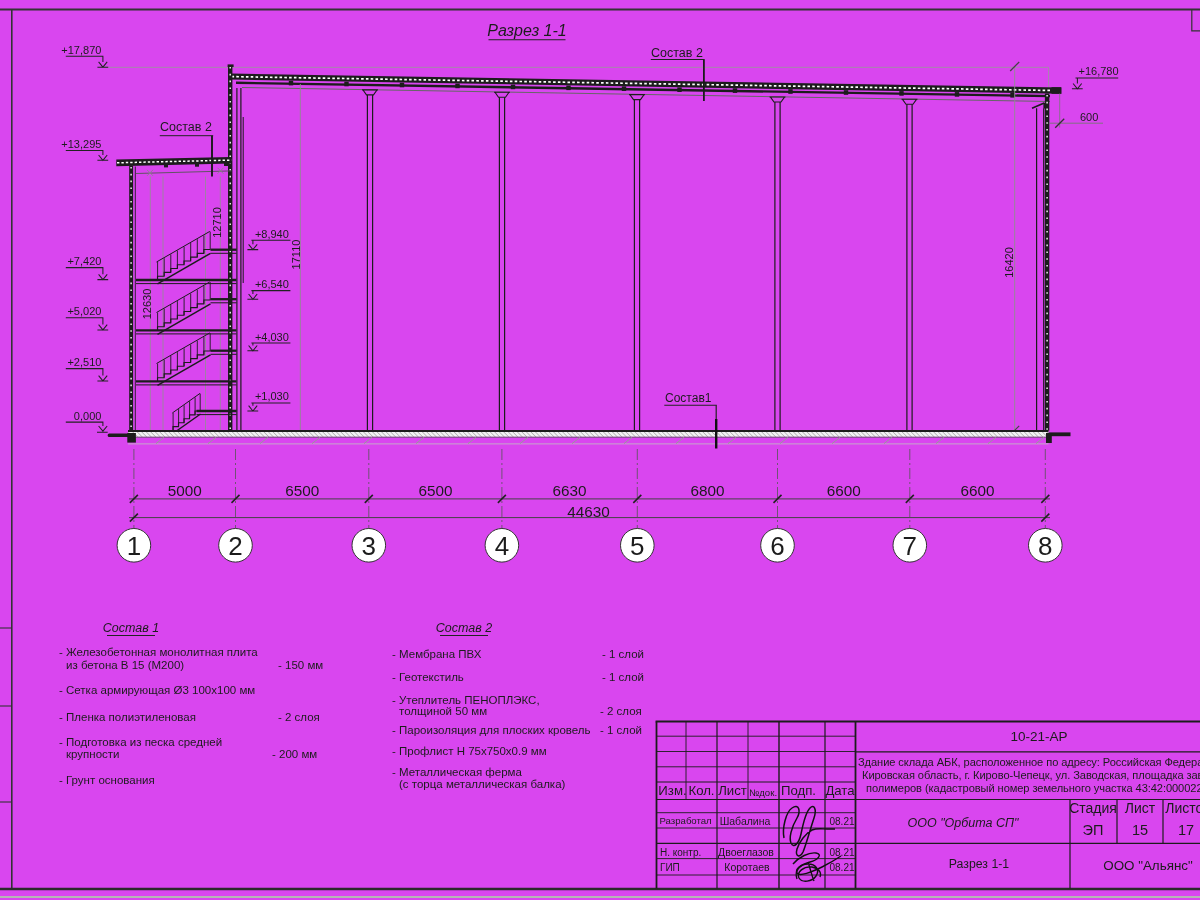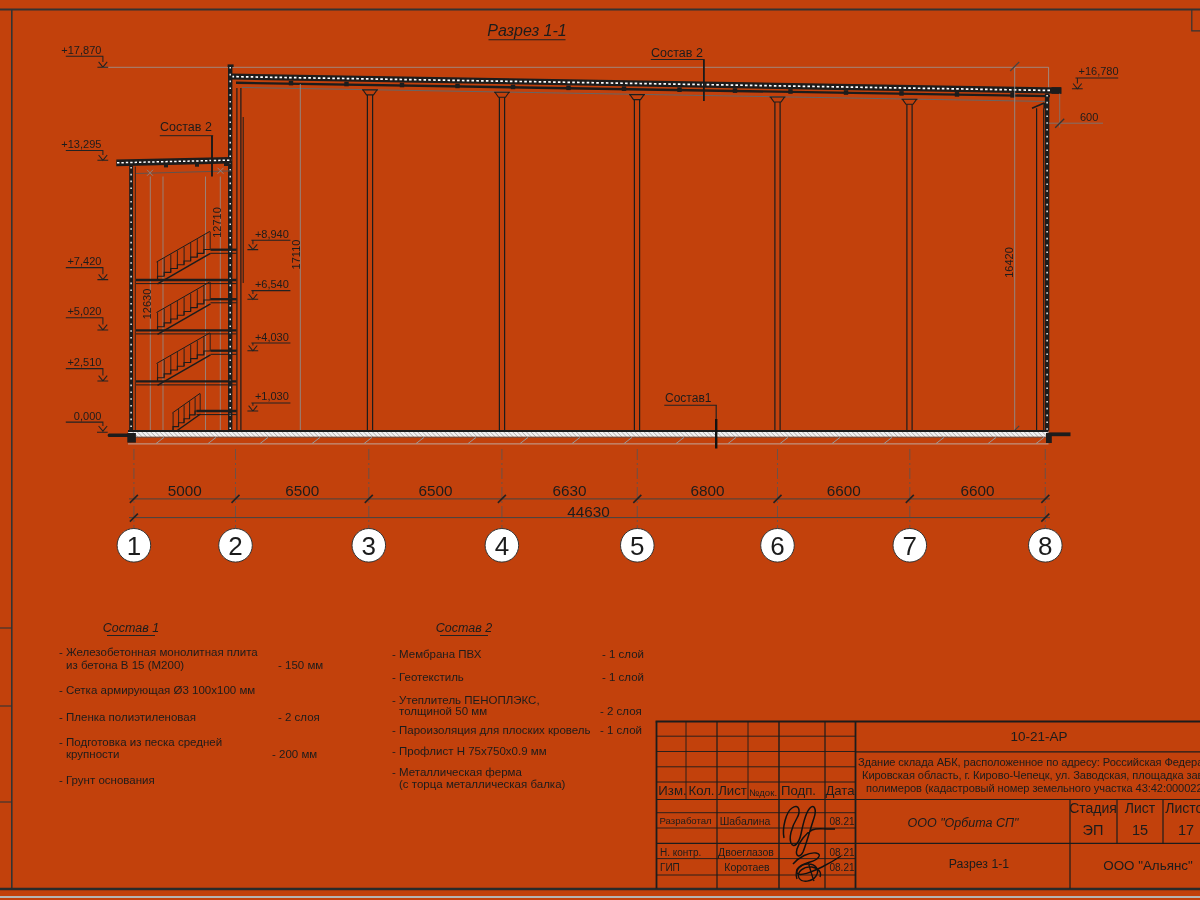--- a/index.html
+++ b/index.html
@@ -1,16 +1,16 @@
 <!DOCTYPE html>
 <html><head>
 <meta charset="utf-8">
 <style>
 html,body{margin:0;padding:0;background:#fff;}
-.sheet{position:relative;width:1200px;height:900px;background:#c2410c;overflow:hidden;font-family:"Liberation Sans",sans-serif;}
+.sheet{position:relative;width:1200px;height:900px;background:#d946ef;overflow:hidden;font-family:"Liberation Sans",sans-serif;}
 svg{position:absolute;left:0;top:0;}
 text{fill:#1c1c1c;font-family:"Liberation Sans",sans-serif;}
 </style>
 </head>
 <body>
 <div class="sheet">
 <svg width="1200" height="900" viewBox="0 0 1200 900">
 <defs>
 <pattern id="floorhatch" width="3.2" height="3.2" patternUnits="userSpaceOnUse" patternTransform="rotate(45)">
 <rect width="3.2" height="3.2" fill="#f2f2f2"></rect>

